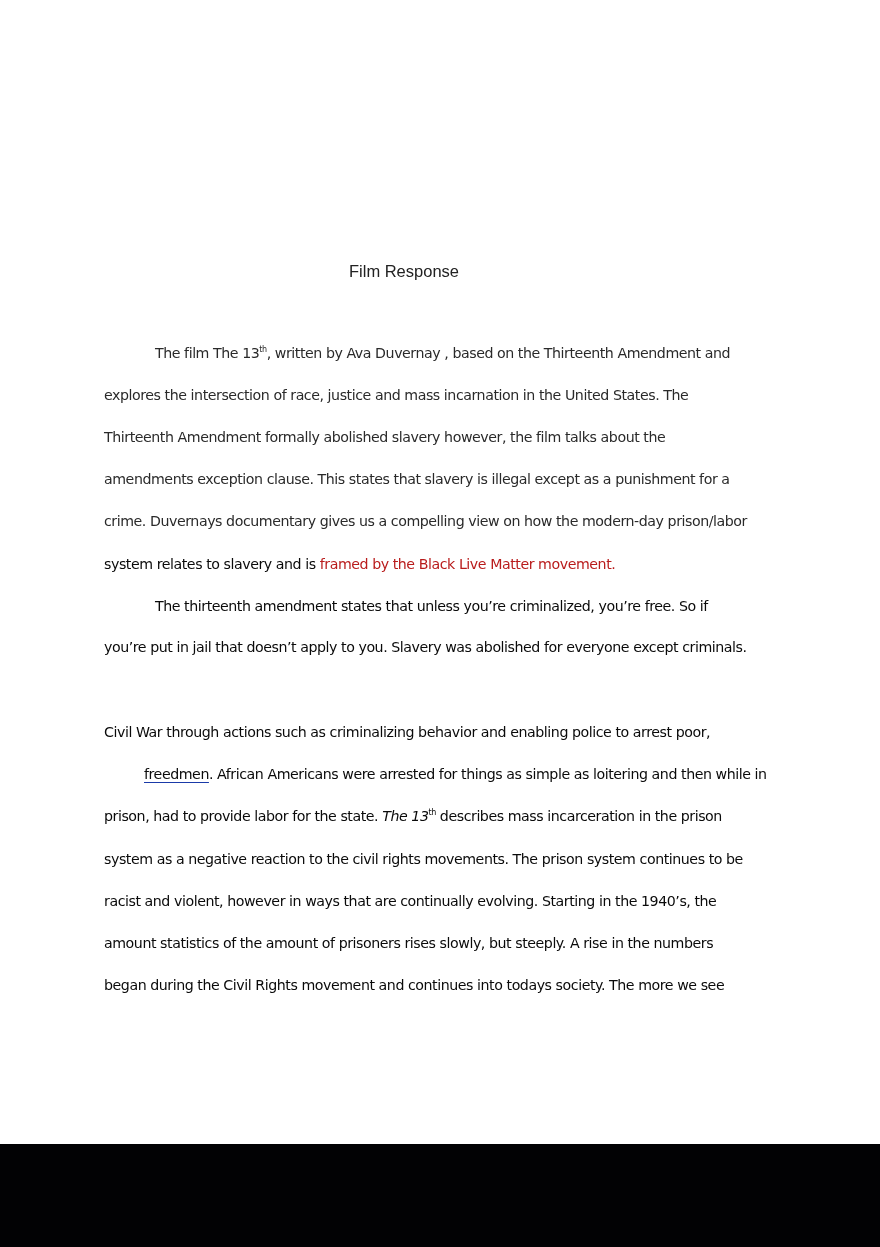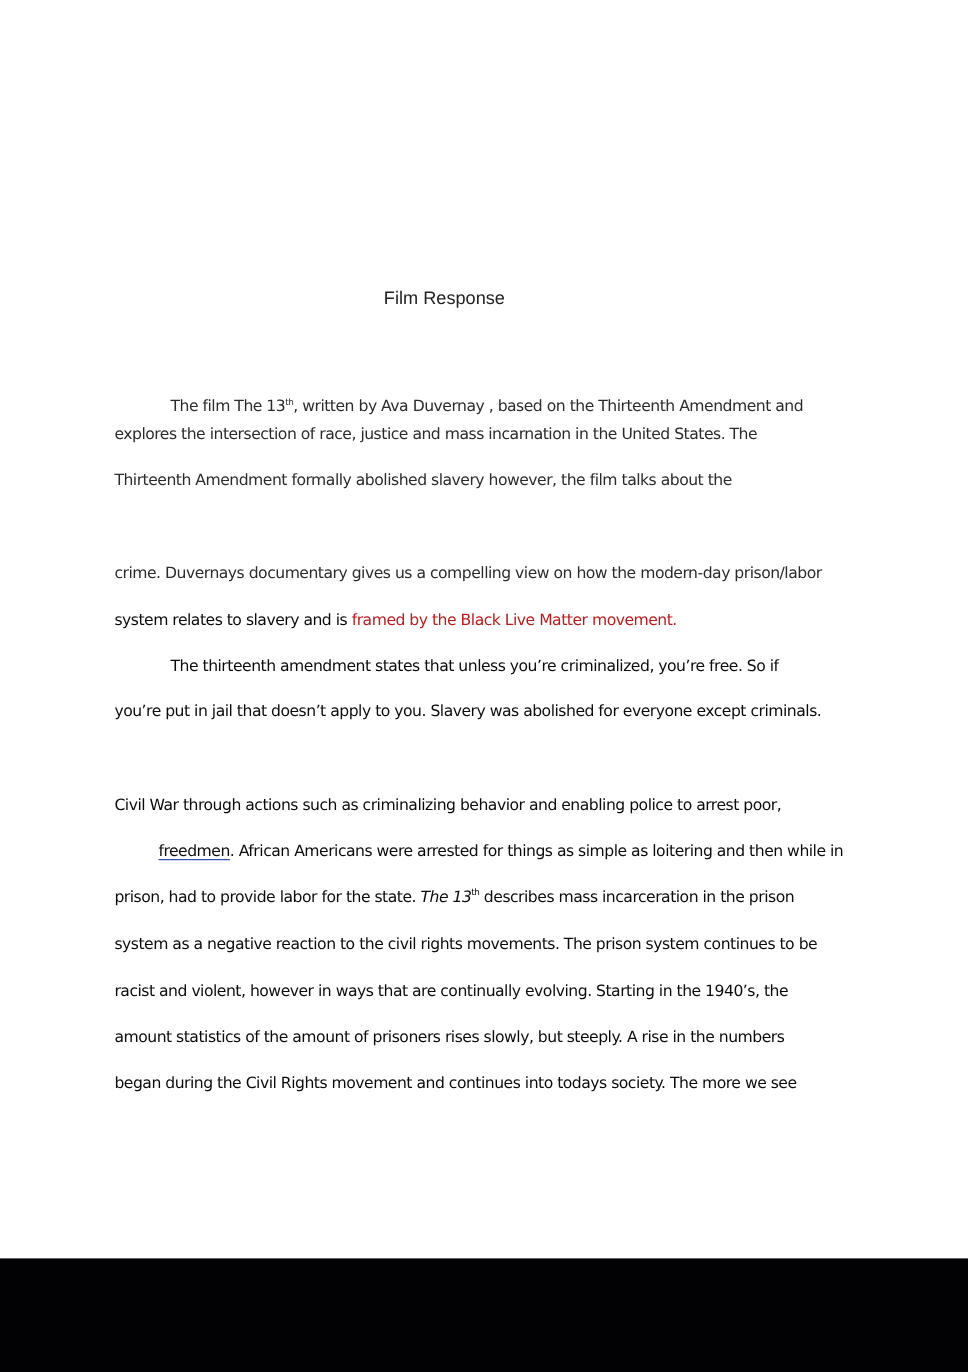--- a/index.html
+++ b/index.html
@@ -51,23 +51,24 @@
       height: 103px;
       background: #020204;
     }
   </style>
 </head>
 <body>
 
 <div class="page">
   <div class="title">Film Response</div>
 
-  <div class="line indent p1" style="top:360px;text-align:right;"><span>The film The 13</span><sup>th</sup><span>, written by Ava Duvernay , based on the Thirteenth Amendment and</span></div>
+  <div class="line indent p1" style="top:343px;text-align:right;"><span>The film The 13</span><sup>th</sup><span>, written by Ava Duvernay , based on the Thirteenth Amendment and</span></div>
   <div class="line p1" style="top:385px;">explores the intersection of race, justice and mass incarnation in the United States. The</div>
   <div class="line p1" style="top:427px;">Thirteenth Amendment formally abolished slavery however, the film talks about the</div>
+  <div class="line p1" style="top:469px;">amendments exception clause. This states that slavery is illegal except as a punishment for a</div>
   <div class="line p1" style="top:511px;">crime. Duvernays documentary gives us a compelling view on how the modern-day prison/labor</div>
   <div class="line p2" style="top:554px;"><span>system relates to slavery and is </span><span class="gray">framed by the Black Live Matter movement.</span></div>
 
   <div class="line indent p2" style="top:596px;">The thirteenth amendment states that unless you’re criminalized, you’re free. So if</div>
   <div class="line p2" style="top:637px;">you’re put in jail that doesn’t apply to you. Slavery was abolished for everyone except criminals.</div>
   <div class="line p2" style="top:722px;">Civil War through actions such as criminalizing behavior and enabling police to arrest poor,</div>
   <div class="line p2" style="top:764px;margin-left:40px;"><span class="link">freedmen</span><span>. African Americans were arrested for things as simple as loitering and then while in</span></div>
   <div class="line p2" style="top:806px;"><span>prison, had to provide labor for the state. </span><em>The 13</em><sup>th</sup><span> describes mass incarceration in the prison</span></div>
   <div class="line p2" style="top:849px;">system as a negative reaction to the civil rights movements. The prison system continues to be</div>
   <div class="line p2" style="top:891px;">racist and violent, however in ways that are continually evolving. Starting in the 1940’s, the</div>

